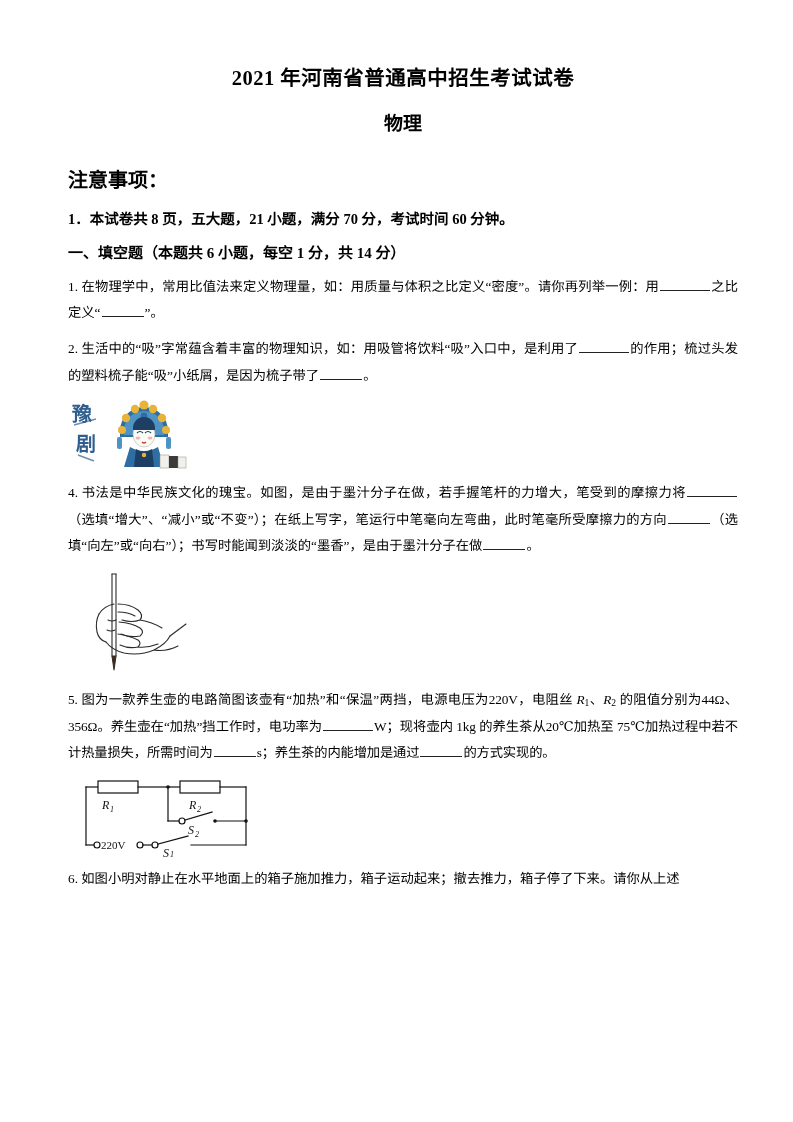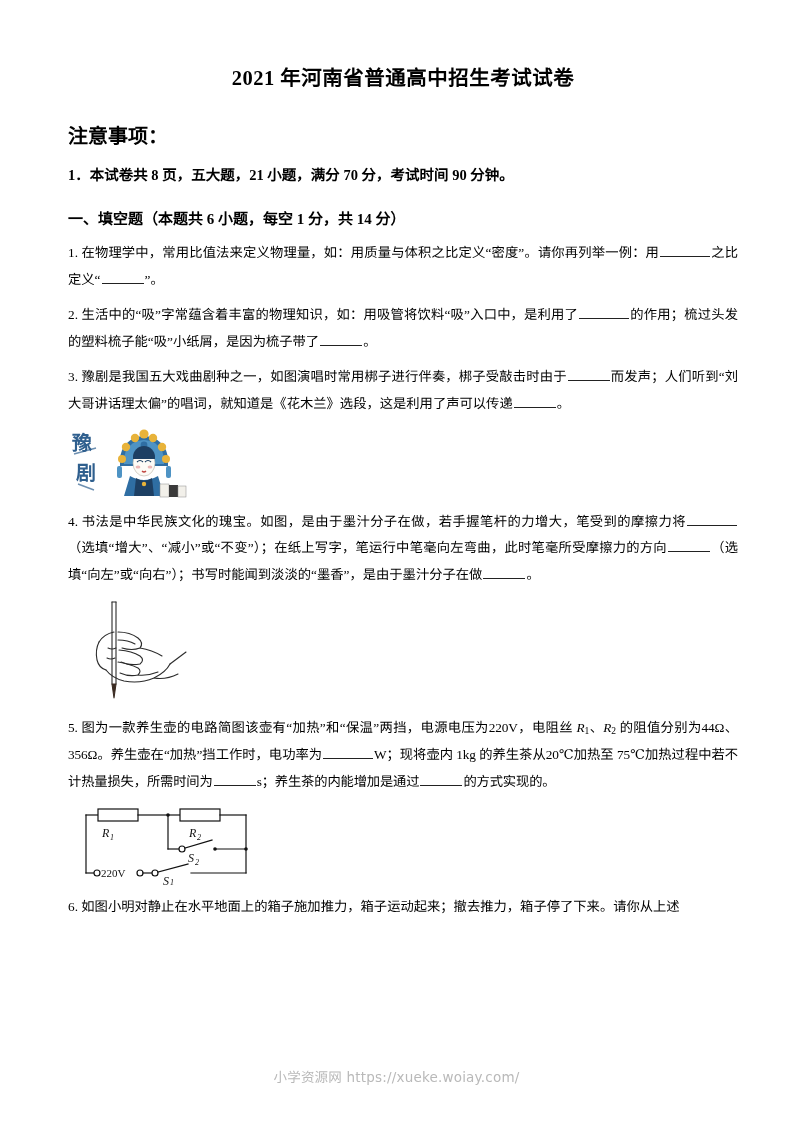--- a/index.html
+++ b/index.html
@@ -59,21 +59,21 @@
     font-weight: bold;
     margin-top: 13px;
     line-height: 1.62;
     text-align: justify;
   }
 
   
   .section-heading {
     font-size: 15px;
     font-weight: bold;
-    margin-top: 20px;
+    margin-top: 9px;
     line-height: 1.6;
   }
 
   
   .question {
     font-size: 13.3px;
     line-height: 2.0;
     margin-top: 9px;
     text-align: justify;
     text-justify: inter-ideograph;
@@ -137,40 +137,37 @@
     letter-spacing: 0.2px;
   }
 </style>
 </head>
 <body>
 
 <div class="page">
   <div class="content">
 
     <div class="doc-title">2021 年河南省普通高中招生考试试卷</div>
+    <div class="doc-subtitle">物理</div>
 
     <div class="notice-heading">注意事项：</div>
-    <div class="notice-item">1．本试卷共 8 页，五大题，21 小题，满分 70 分，考试时间 90 分钟。</div>
+    <div class="notice-item">1．本试卷共 8 页，五大题，21 小题，满分 70 分，考试时间 60 分钟。</div>
 
     <div class="section-heading">一、填空题（本题共 6 小题，每空 1 分，共 14 分）</div>
 
     <div class="question">
       <span>1.</span>
       <span>在物理学中，常用比值法来定义物理量，如：用质量与体积之比定义“密度”。请你再列举一例：用</span><span class="blank b-lg"></span><span>之比定义“</span><span class="blank b-md"></span><span>”。</span>
     </div>
 
     <div class="question">
       <span>2.</span>
       <span>生活中的“吸”字常蕴含着丰富的物理知识，如：用吸管将饮料“吸”入口中，是利用了</span><span class="blank b-lg"></span><span>的作用；梳过头发的塑料梳子能“吸”小纸屑，是因为梳子带了</span><span class="blank b-md"></span><span>。</span>
     </div>
 
-    <div class="question">
-      <span>3.</span>
-      <span>豫剧是我国五大戏曲剧种之一，如图演唱时常用梆子进行伴奏，梆子受敲击时由于</span><span class="blank b-md"></span><span>而发声；人们听到“刘大哥讲话理太偏”的唱词，就知道是《花木兰》选段，这是利用了声可以传递</span><span class="blank b-md"></span><span>。</span>
-    </div>
 
     <div class="fig-opera">
       <svg viewBox="0 0 150 76" width="150" height="76">
 
         <g fill="#2f5f8e" font-family="'DejaVu Sans','Liberation Sans',sans-serif" font-weight="bold">
           <text x="2" y="26" font-size="20">豫</text>
           <text x="6" y="56" font-size="20">剧</text>
         </g>
 
         <path d="M4 30 L26 24" stroke="#2f5f8e" stroke-width="1.4" fill="none" opacity="0.7"></path>
@@ -311,14 +308,13 @@
       </svg>
     </div>
 
     <div class="question">
       <span>6.</span>
       <span>如图小明对静止在水平地面上的箱子施加推力，箱子运动起来；撤去推力，箱子停了下来。请你从上述</span>
     </div>
 
   </div>
 
-  <div class="watermark">小学资源网 https://xueke.woiay.com/</div>
 </div>
 
 </body></html>

